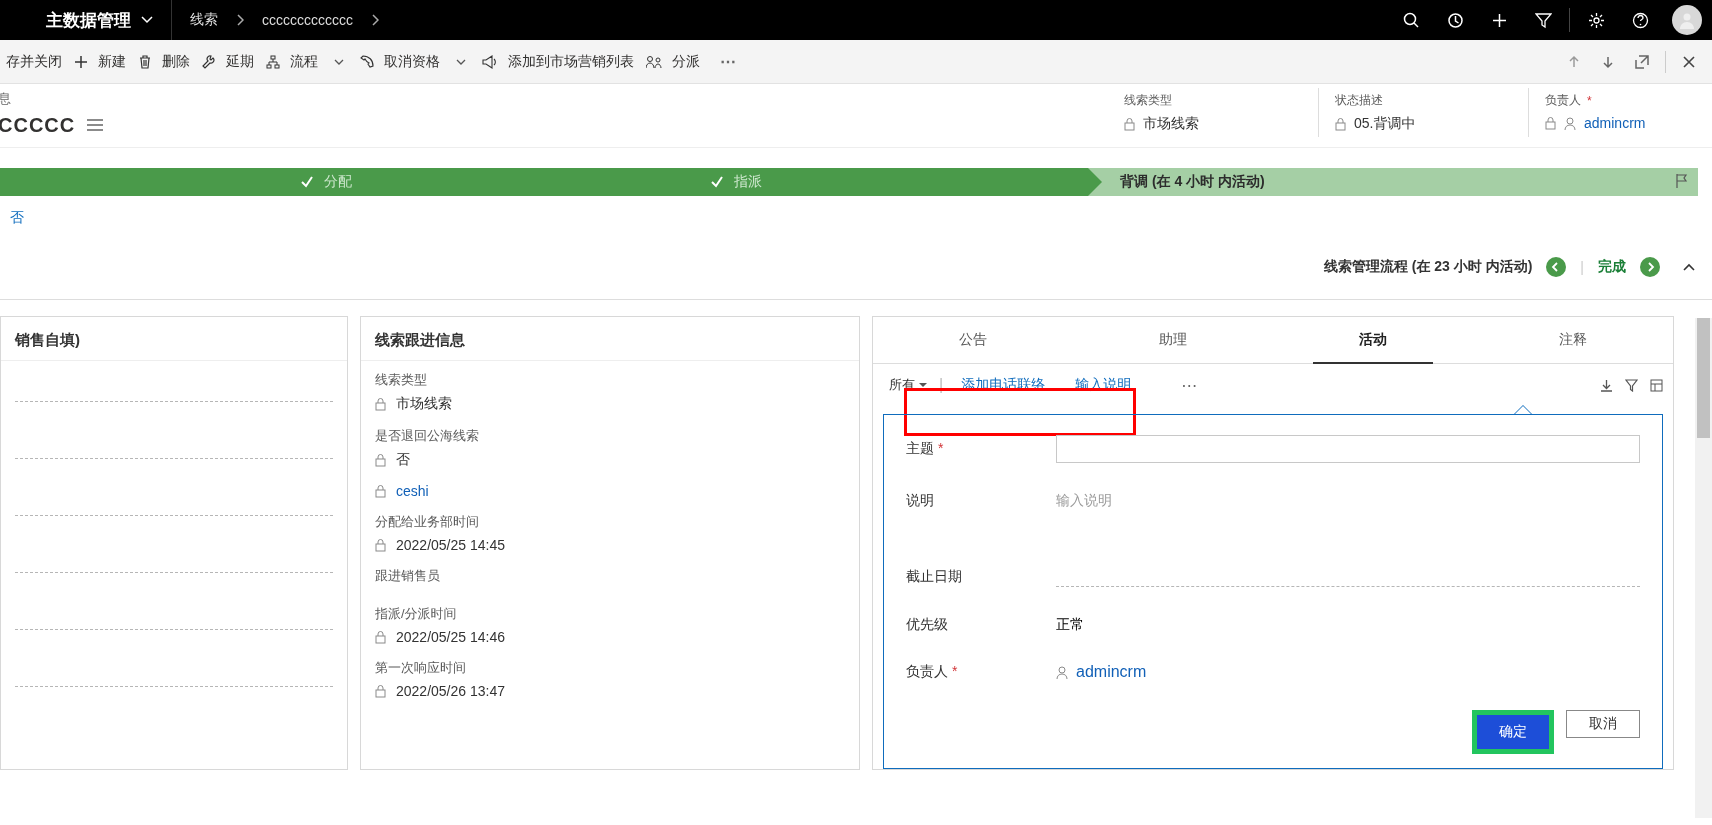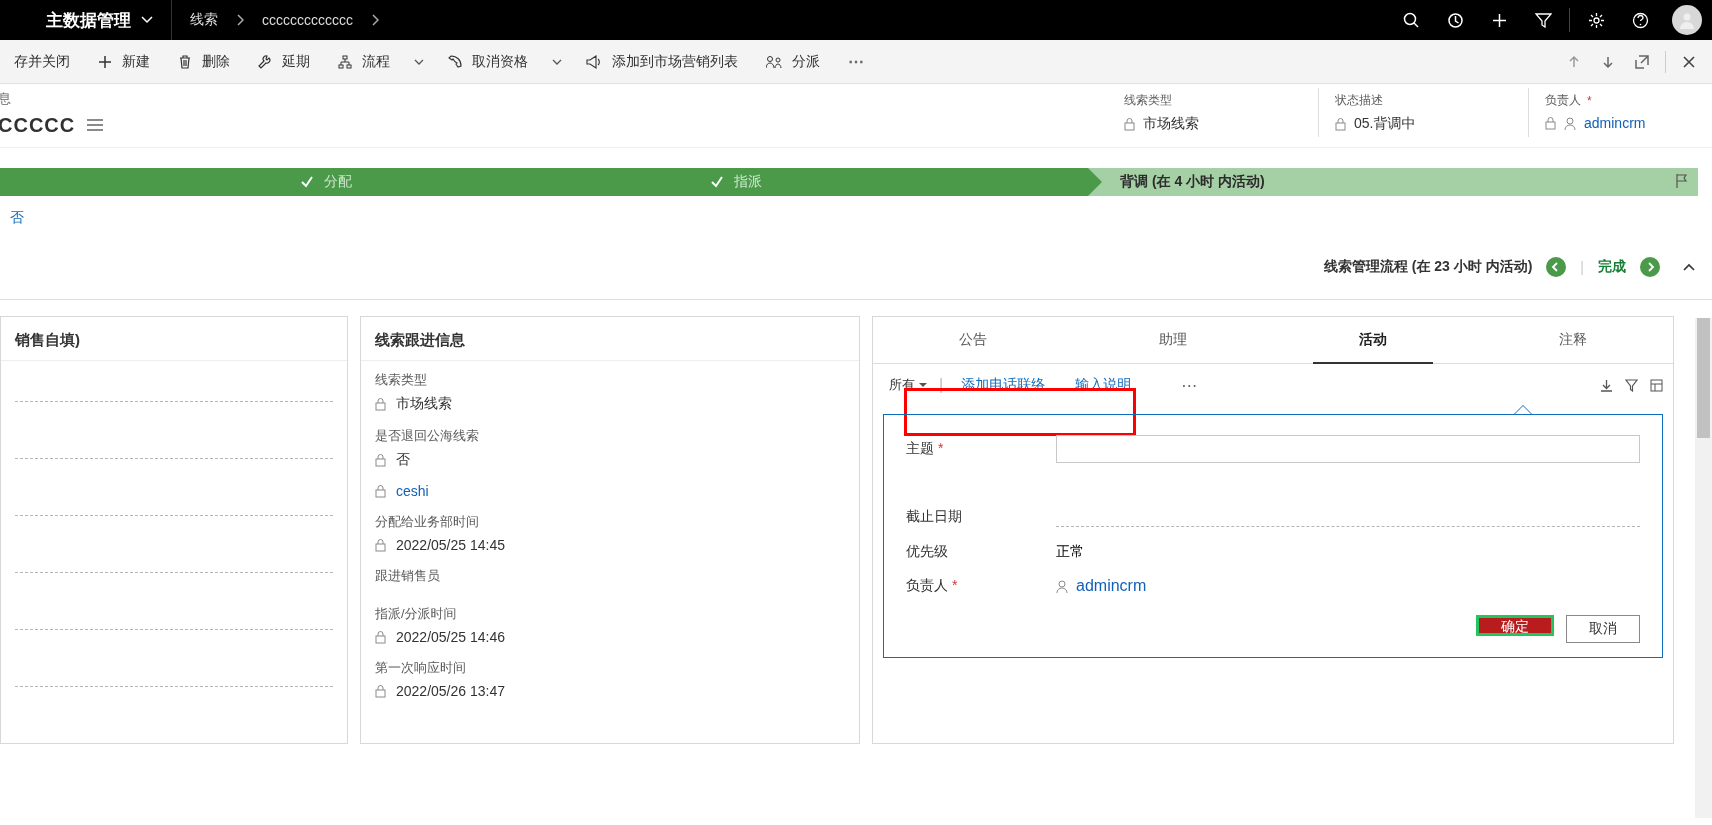--- a/index.html
+++ b/index.html
@@ -12,21 +12,21 @@
 .bc-seg{padding:0 18px;}
 .bc-chev{display:flex;align-items:center;}
 .topbar-right{display:flex;align-items:center;height:100%;}
 .top-icon{width:44px;height:40px;display:flex;align-items:center;justify-content:center;}
 .top-sep{width:1px;height:24px;background:#444;margin:0 4px;}
 .avatar{width:30px;height:30px;border-radius:50%;background:#d8d8d8;margin:0 10px;display:flex;align-items:center;justify-content:center;}
 .avatar svg{opacity:.6;}
 
 .cmdbar{height:44px;background:#f4f4f4;border-bottom:1px solid #e2e2e2;display:flex;align-items:center;justify-content:space-between;padding-right:6px;}
 .cmd-left{display:flex;align-items:center;}
-.cmd-btn{display:flex;align-items:center;font-size:14px;color:#323130;padding:0 14px;height:44px;}
+.cmd-btn{display:flex;align-items:center;font-size:14px;color:#323130;padding:0 6px;height:44px;}
 .cmd-btn .ico{margin-right:10px;display:flex;}
 .cmd-menu-split{display:flex;align-items:center;height:44px;justify-content:center;}
 .cmd-overflow{display:flex;align-items:center;padding:0 14px;color:#666;font-weight:700;letter-spacing:2px;height:44px;}
 .cmd-right{display:flex;align-items:center;}
 .cmd-ri{width:34px;height:36px;display:flex;align-items:center;justify-content:center;color:#666;}
 .cmd-sep{width:1px;height:22px;background:#ccc;margin:0 6px;}
 
 .kpi-area{height:64px;position:relative;border-bottom:1px solid #eee;}
 .title-crumb{position:absolute;left:-2px;top:6px;font-size:13px;color:#666;}
 .title-row{position:absolute;left:-2px;top:30px;display:flex;align-items:center;gap:12px;}
@@ -84,28 +84,28 @@
 .act-bar-left{display:flex;align-items:center;gap:6px;}
 .all-btn{font-size:13px;color:#333;padding:4px 6px;display:flex;align-items:center;gap:4px;}
 .pipe{color:#bbb;}
 .addlink{font-size:14px;color:#0f6cbd;padding:4px 12px;}
 .highlight-box{position:absolute;border:3px solid red;pointer-events:none;}
 .act-bar-right{display:flex;align-items:center;gap:12px;color:#555;}
 .callout-caret{width:0;height:0;border-left:9px solid transparent;border-right:9px solid transparent;border-bottom:9px solid #0f6cbd;margin:-1px auto 0;position:relative;left:250px;}
 .callout-caret-inner{width:0;height:0;border-left:8px solid transparent;border-right:8px solid transparent;border-bottom:8px solid #fff;position:relative;top:1px;left:-8px;}
 
 .callout{border:1px solid #0f6cbd;margin:0 10px;padding:20px 22px 14px;position:relative;}
-.frow{display:flex;align-items:center;gap:20px;margin-bottom:16px;}
+.frow{display:flex;align-items:center;gap:20px;margin-bottom:29px;}
 .frow .lab{width:130px;font-size:14px;color:#333;}
 .req::after{content:" *";color:#d13438;}
 .tin{flex:1;height:28px;border:1px solid #c8c8c8;padding:0 8px;font-size:14px;}
 .placeholder{color:#9a9a9a;font-size:14px;}
 .dash-val{flex:1;border-bottom:1px dashed #b6b6b6;height:20px;}
 .callout-foot{display:flex;justify-content:flex-end;gap:12px;margin-top:20px;}
-.btn-pri{background:#b91c1c;color:#fff;border:3px solid #22c55e;height:21px;padding:0 22px;font-size:14px;}
+.btn-pri{background:#1d4ed8;color:#fff;border:5px solid #22c55e;height:44px;padding:0 22px;font-size:14px;}
 .btn-sec{background:#fff;color:#333;border:1px solid #888;height:28px;padding:0 22px;font-size:14px;}
 
 .scrollbar{position:absolute;right:0;top:318px;width:17px;height:500px;background:#f1f1f1;}
 .scroll-thumb{position:absolute;top:0;left:2px;width:13px;height:120px;background:#c1c1c1;}
 svg{display:block;}
 </style>
 </head>
 <body>
 
 <div class="topbar">
@@ -523,20 +523,24 @@
     <div class="highlight-box" style="left:904px;top:388px;width:232px;height:48px;position:fixed"></div>
 
     <div class="callout-caret">
         <div class="callout-caret-inner"></div>
       </div>
     <div class="callout">
       <div class="frow">
         <div class="lab req">主题</div>
         <input class="tin" style="">
       </div>
+      <div class="frow" style="align-items:flex-start">
+        <div class="lab">说明</div>
+        <div class="placeholder">输入说明</div>
+      </div>
       <div style="height:28px"></div>
       <div class="frow">
         <div class="lab">截止日期</div>
         <div class="dash-val"></div>
       </div>
       <div class="frow">
         <div class="lab">优先级</div>
         <div style="font-size:14px">正常</div>
       </div>
       <div class="frow">

